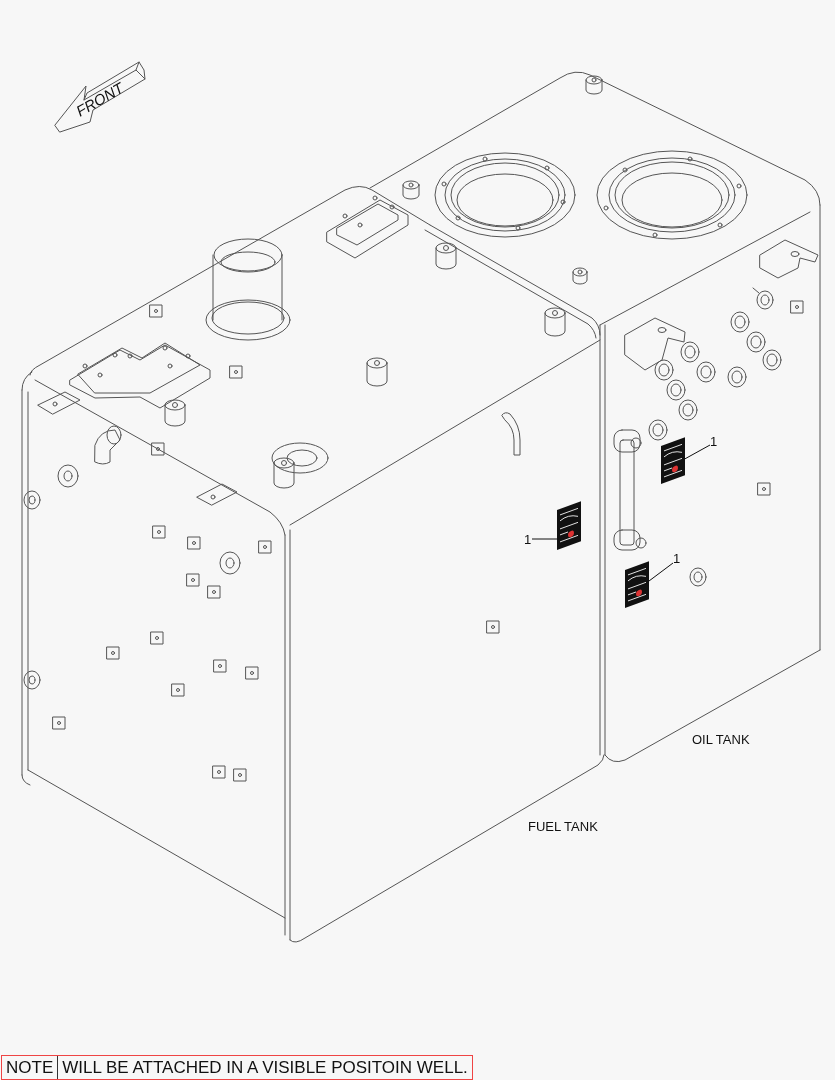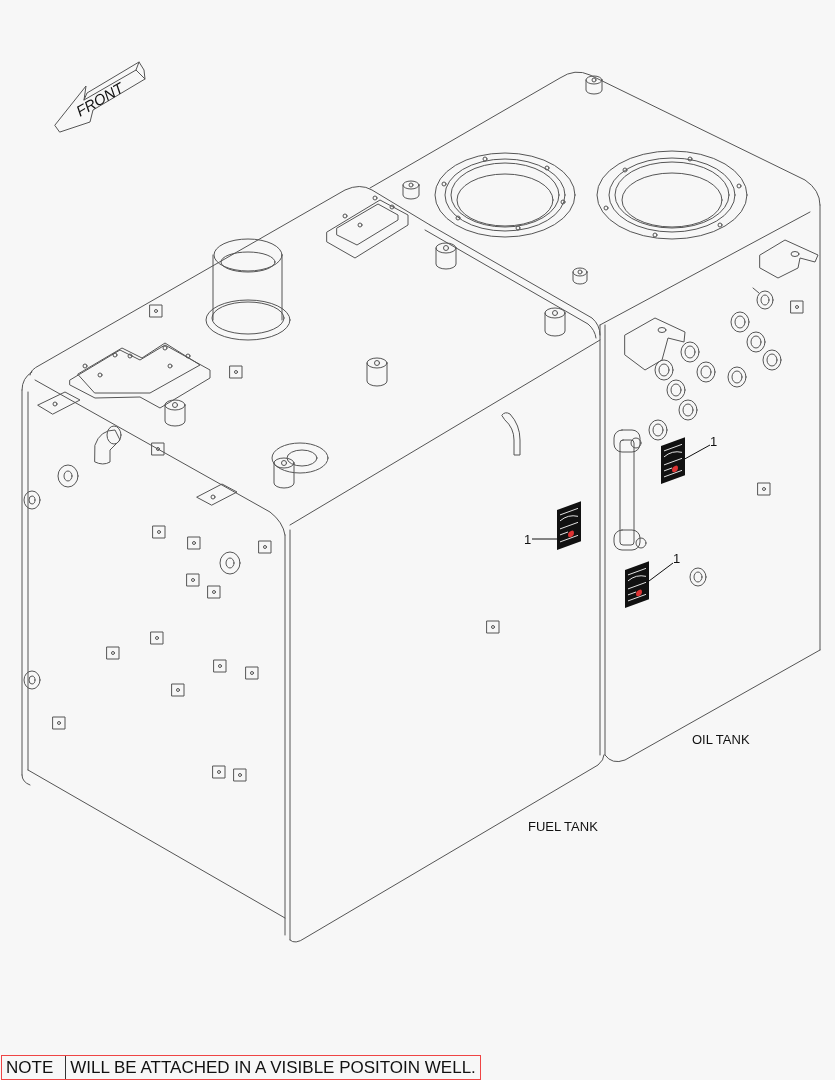--- a/index.html
+++ b/index.html
@@ -14,21 +14,21 @@
   .callout { font-family: "Liberation Sans", sans-serif; font-size: 13px; fill: #111; }
   .leader { stroke: #111; stroke-width: 1; fill: none; }
   .front-txt { font-family: "Liberation Sans", sans-serif; font-size: 15px; fill: #111; font-style: italic; }
 
   .note-box {
     position: absolute; left: 1px; top: 1055px; height: 23px;
     display: flex; border: 1px solid #ef4444; background: #f7f7f7;
     font-size: 17px; color: #111; line-height: 23px;
   }
   .note-box .cell { padding: 0 4px; white-space: nowrap; }
-  .note-box .cell + .cell { border-left: 1px solid #333; margin-left: 8px; }
+  .note-box .cell + .cell { border-left: 1px solid #333; }
 
   .decal rect.body { fill: #111; }
   .decal .w { fill: none; stroke: #fff; stroke-width: 0.8; }
   .decal .r { fill: #d33; }
 </style>
 </head>
 <body>
 
 <svg id="drawing" viewBox="0 0 835 1080" xmlns="http://www.w3.org/2000/svg">
 

